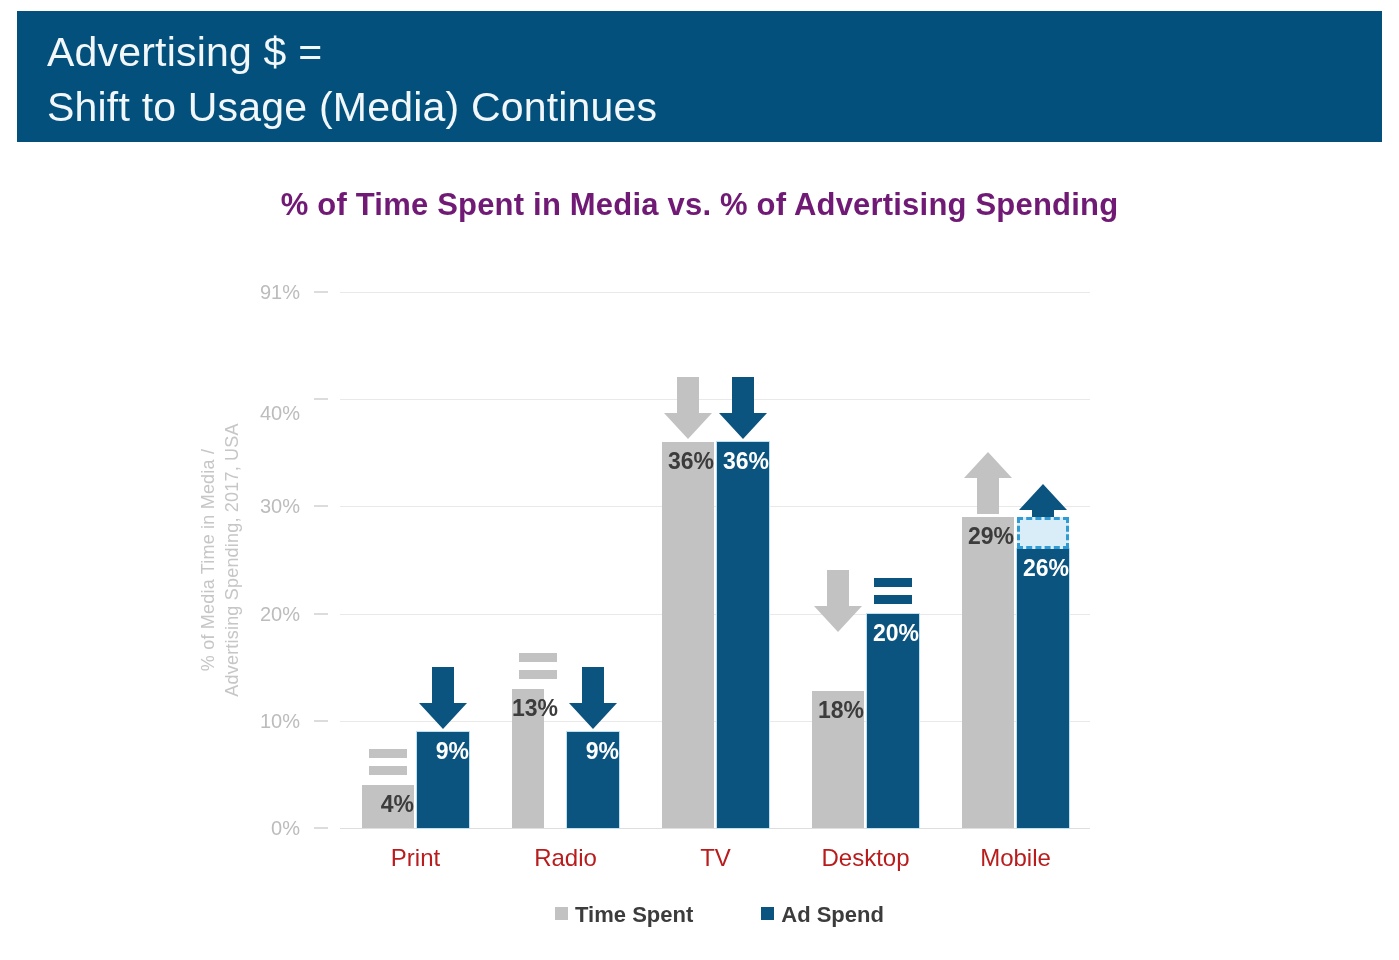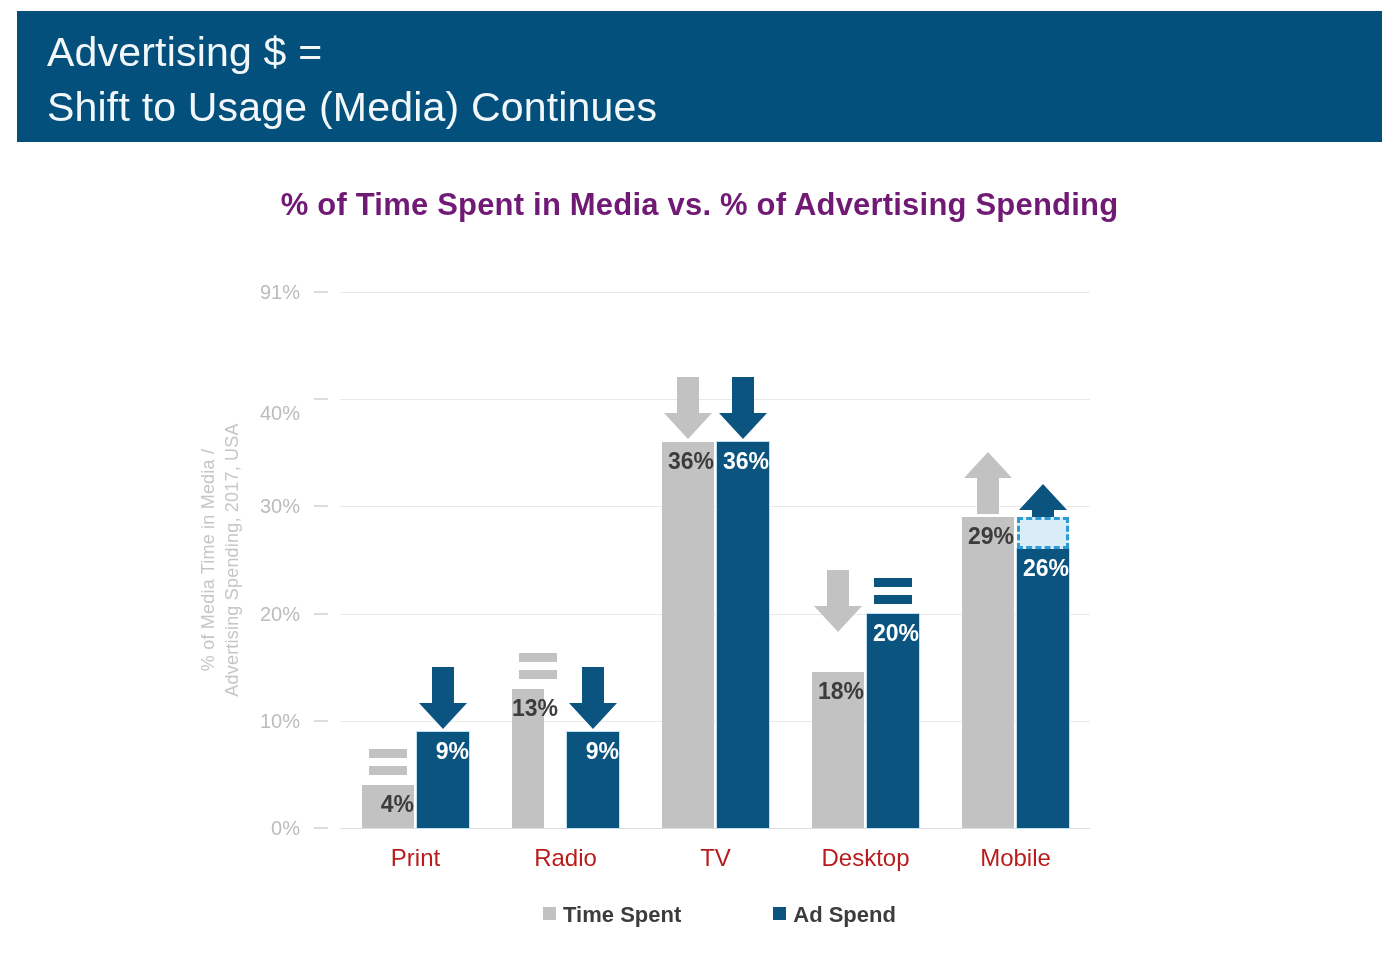--- a/index.html
+++ b/index.html
@@ -80,21 +80,21 @@
     font-size:25px;font-weight:bold;color:#3c3c3c;line-height:32px;
     white-space:nowrap;
   }
   
   .indicator{position:absolute;}
   
   #legend{
     position:absolute;left:0;top:760px;width:1399px;text-align:center;
     font-size:22px;font-weight:bold;color:#3c3c3c;
   }
-  .legend-item{display:inline-block;margin:0 26px;padding-left:40px;}
+  .legend-item{display:inline-block;margin:0 14px;padding-left:40px;}
   .legend-swatch{
     display:inline-block;width:13px;height:13px;margin-right:7px;
     vertical-align:2px;
   }
 </style>
 </head>
 <body>
 
 <div id="header-banner">
   <div id="header-title">Advertising $ =
@@ -164,21 +164,21 @@
       <div class="indicator" style="left: 324px; top: 85.08px; width: 48px; height: 62px;"><svg width="48" height="62" viewBox="0 0 48 62">
           <polygon points="13,0 35,0 35,36 48,36 24,62 0,36 13,36" fill="#c2c2c2"></polygon>
         </svg></div>
       <div class="bar blue" style="left: 377px; width: 52px; height: 385.92px;">
         <div class="bar-value on-blue" style="top: 6px;">36%</div>
       </div>
       <div class="indicator" style="left: 379px; top: 85.08px; width: 48px; height: 62px;"><svg width="48" height="62" viewBox="0 0 48 62">
           <polygon points="13,0 35,0 35,36 48,36 24,62 0,36 13,36" fill="#0c5480"></polygon>
         </svg></div>
       <div class="cat-label" style="left: 295.5px; top: 552px;">TV</div>
-      <div class="bar gray" style="left: 472px; width: 52px; height: 156px;">
+      <div class="bar gray" style="left: 472px; width: 52px; height: 137px;">
         <div class="bar-value on-gray" style="top: 6px;">18%</div>
       </div>
       <div class="indicator" style="left: 474px; top: 278.04px; width: 48px; height: 62px;"><svg width="48" height="62" viewBox="0 0 48 62">
           <polygon points="13,0 35,0 35,36 48,36 24,62 0,36 13,36" fill="#c2c2c2"></polygon>
         </svg></div>
       <div class="bar blue" style="left: 527px; width: 52px; height: 214.4px;">
         <div class="bar-value on-blue" style="top: 6px;">20%</div>
       </div>
       <div class="indicator" style="left: 534px; top: 285.6px; width: 38px; height: 30px;">
         <div style="position:absolute;top:0;left:0;width:38px;height:9px;background:#0c5480;"></div>

